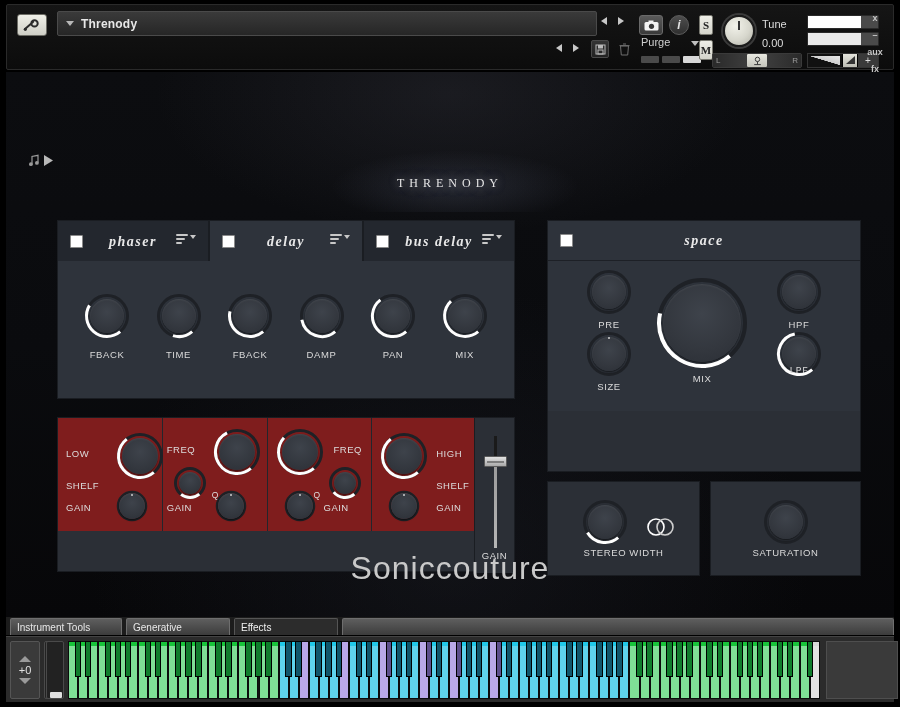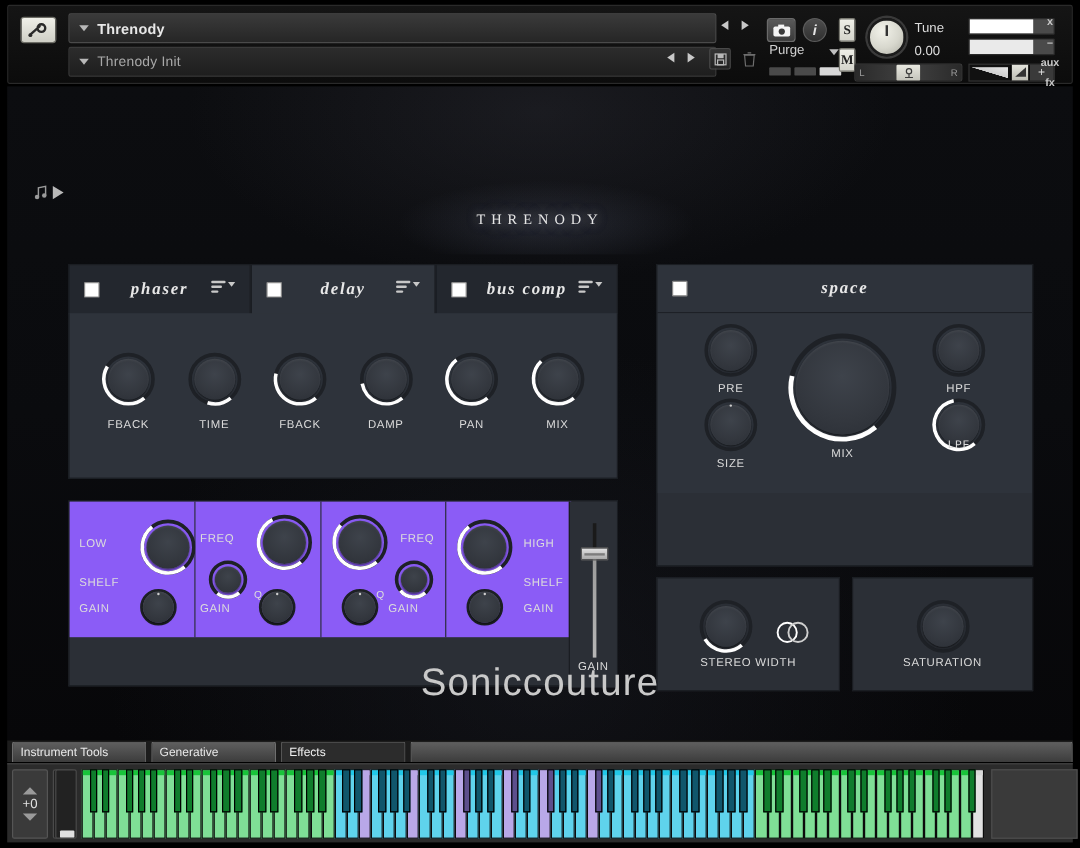--- a/index.html
+++ b/index.html
@@ -238,21 +238,21 @@
     position:absolute; width:2px;height:2px;background:#cfcfcf;border-radius:50%;
   }
 
   
   .delay-body { position:absolute; left:51px; top:189px; width:458px; height:138px; background:#2e333b; border:1px solid #1a1d22; border-top:none; }
 
   
   .eq-panel { position:absolute; left:51px; top:345px; width:458px; height:155px; background:#2b2f36; border:1px solid #1a1d22; }
   .eq-hdr { height:40px; background:#2e333b; border-bottom:1px solid #1d2026; display:flex;align-items:center; position:relative;}
   .eq-bands { display:flex; height:113px; }
-  .eq-band { flex:1; background:#8b5cf6; border-right:1px solid #22262c; position:relative; }
+  .eq-band { flex:1; background:#7f1d1d; border-right:1px solid #22262c; position:relative; }
   .eq-band:last-child { border-right:none; }
   .eq-txt { position:absolute; color:#dcdcdc; font-size:9.5px; letter-spacing:.5px; }
   .fader-col { position:absolute; right:0; top:0; width:40px; height:155px; background:#2b2f36; border-left:1px solid #1a1d22; }
   .fader-track {
     position:absolute; left:19px; top:18px; width:3px; height:112px;
     background:linear-gradient(180deg,#1a1a1a 0%,#1a1a1a 22%,#9a9a9a 22%,#b6b6b6 100%);
   }
   .fader-hand {
     position:absolute; left:9px; top:38px; width:23px; height:11px;
     background:linear-gradient(180deg,#e2e2e2,#a9a9a9);
@@ -314,24 +314,20 @@
         <path d="M2 11 L10 4 M11.5 2.2 a3.2 3.2 0 1 0 3.2 3.2 a3.2 3.2 0 0 0 -3.2 -3.2 z" stroke="#2a2a2a" stroke-width="2" fill="none" stroke-linecap="round"></path>
         <circle cx="2.3" cy="11.3" r="1.6" fill="#2a2a2a"></circle>
       </svg>
     </div>
 
     <div class="instr-rows">
       <div class="instr-row">
         <span class="caret-dn"></span>
         <span class="instr-name">Threnody</span>
       </div>
-      <div class="instr-row sub">
-        <span class="caret-dn"></span>
-        <span class="instr-name">Threnody Init</span>
-      </div>
     </div>
 
     <div class="hdr-navs">
       <span class="tri-l"></span>
       <span class="tri-r"></span>
     </div>
     <div class="hdr-navs2">
       <span class="tri-l"></span>
       <span class="tri-r"></span>
     </div>
@@ -446,21 +442,21 @@
             <span class="bars">
               <i></i>
               <i></i>
               <i></i>
             </span>
             <span class="cv"></span>
           </span>
       </div>
       <div class="tab">
         <span class="chk"></span>
-        <span class="fx-title">bus comp</span>
+        <span class="fx-title">bus delay</span>
         <span class="menu-ic">
             <span class="bars">
               <i></i>
               <i></i>
               <i></i>
             </span>
             <span class="cv"></span>
           </span>
       </div>
     </div>

